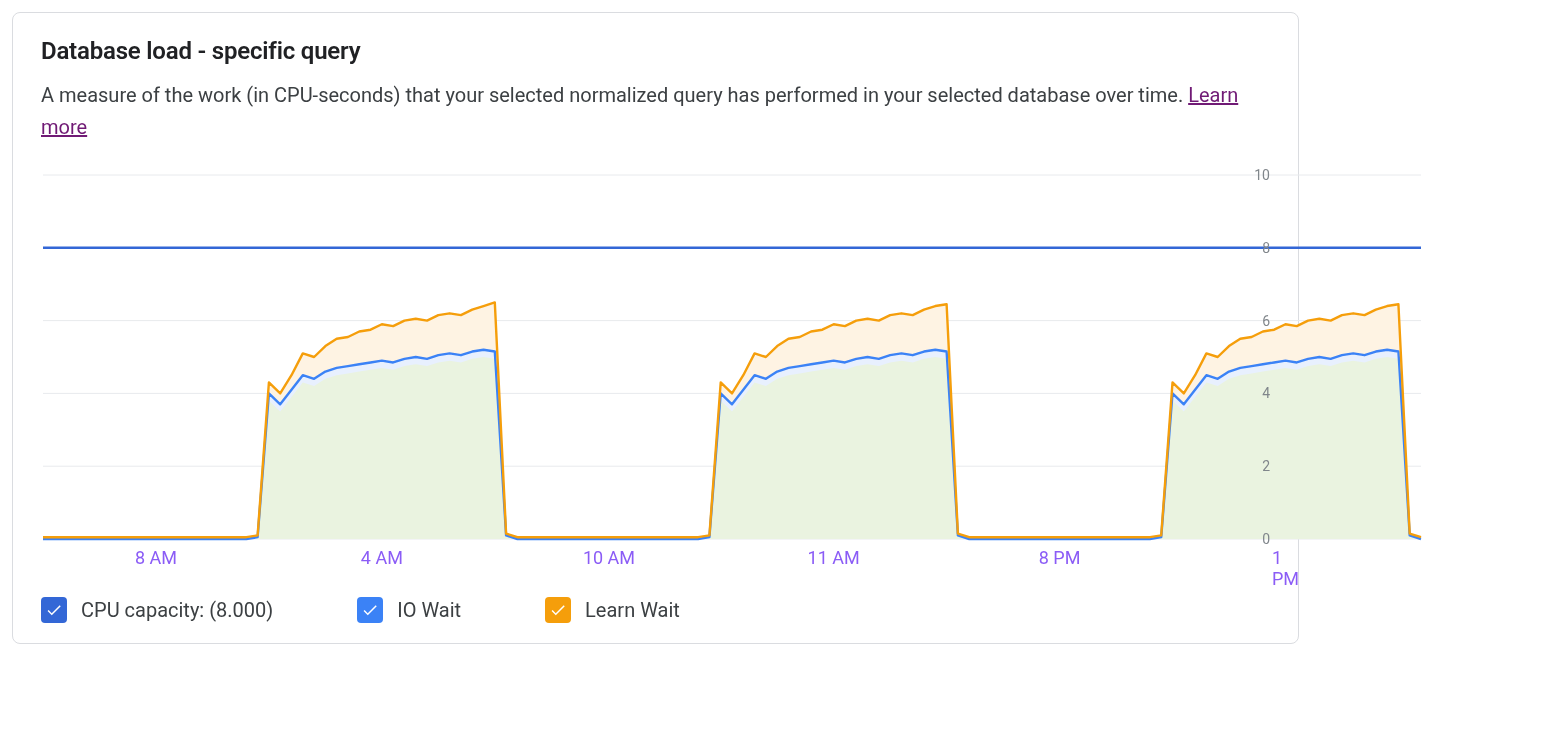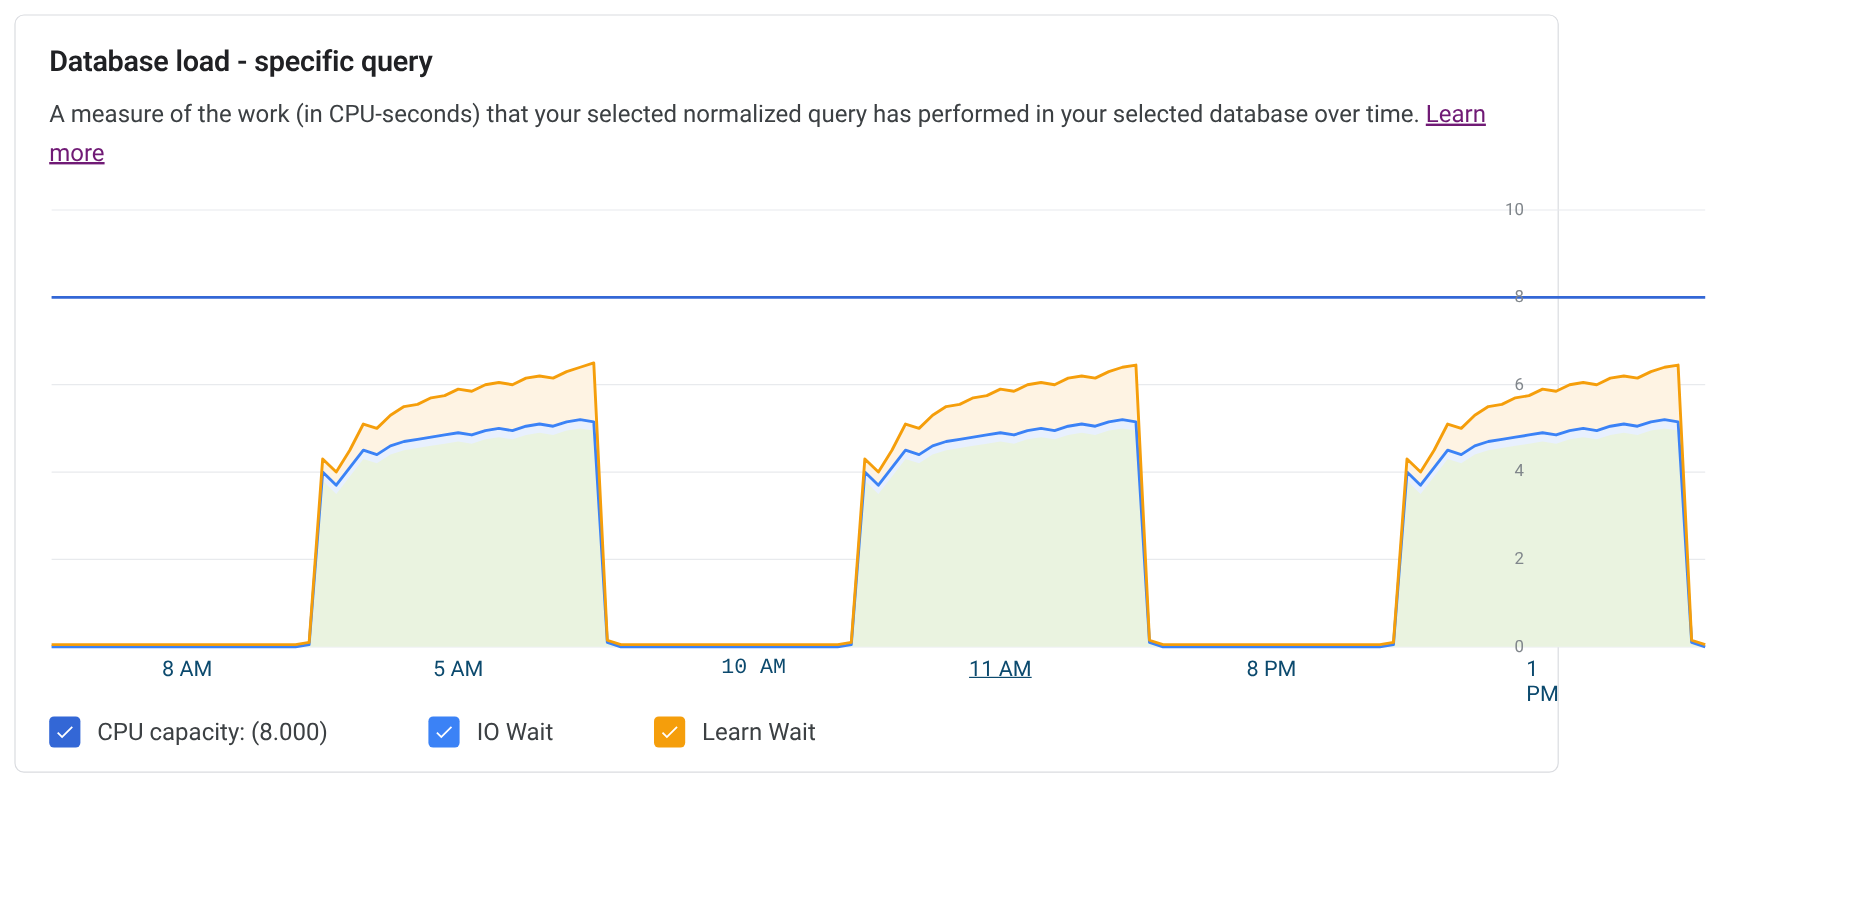--- a/index.html
+++ b/index.html
@@ -3,21 +3,21 @@
 <meta charset="utf-8">
 <style>
   html,body{margin:0;padding:0;font-family:Roboto,"Helvetica Neue",Arial,sans-serif;color:#3c4043;background:#fff}
   .card{margin:12px;border:1px solid #dadce0;border-radius:8px;padding:24px 28px 20px 28px;width:1287px;box-sizing:border-box}
   .title{font-size:24px;font-weight:600;color:#202124;letter-spacing:-.2px}
   .subtitle{font-size:20px;color:#3c4043;margin-top:14px;line-height:1.6}
   .subtitle a{color:#701a75;text-decoration:underline}
   .chart-wrap{position:relative;margin-top:28px;height:400px}
   svg{display:block}
   .x-labels{position:relative;height:28px;margin-top:4px}
-  .x-labels span{position:absolute;top:0;transform:translateX(-50%);font-size:18px;color:#0c4a6e}
+  .x-labels span{position:absolute;top:0;transform:translateX(-50%);font-size:18px;color:#8b5cf6}
   .y-labels span{position:absolute;right:0;transform:translateY(-50%);font-size:14px;color:#80868b}
   .legend{display:flex;gap:84px;margin-top:26px;align-items:center;flex-wrap:wrap}
   .li{display:flex;align-items:center;gap:14px;font-size:20px;color:#3c4043}
   .cb{width:26px;height:26px;border-radius:4px;display:flex;align-items:center;justify-content:center}
   .cb svg{width:18px;height:18px}
 </style>
 </head>
 <body>
 
 <div class="card">
@@ -44,23 +44,23 @@
         <line x1="2" x2="1380" y1="4" y2="4" stroke="#e8eaed" stroke-width="1"></line>
         <path d="M2,368 L2,366.18 L24.59016393442615,366.18 L47.1803278688525,366.18 L69.77049180327865,366.18 L92.360655737705,366.18 L114.95081967213116,366.18 L137.5409836065573,366.18 L160.13114754098345,366.18 L182.72131147541,366.18 L205.31147540983616,366.18 L216.60655737704903,364.36 L227.90163934426232,211.48000000000002 L239.19672131147559,222.4 L250.49180327868845,204.20000000000002 L261.7868852459017,182.35999999999999 L273.0819672131146,186 L284.3770491803279,175.07999999999998 L295.67213114754117,167.79999999999998 L306.96721311475403,165.98000000000002 L318.2622950819673,160.51999999999998 L329.5573770491802,158.70000000000002 L340.8524590163935,153.23999999999998 L352.1475409836067,155.06 L363.4426229508196,149.6 L374.7377049180329,147.78 L386.0327868852458,149.6 L397.32786885245906,144.14000000000001 L408.6229508196723,142.32 L419.9180327868852,144.14000000000001 L431.21311475409846,138.68 L442.5081967213114,135.04 L453.80327868852464,131.39999999999998 L465.0983606557379,362.54 L476.3934426229507,366.18 L498.9836065573769,366.18 L521.5737704918034,366.18 L544.1639344262296,366.18 L566.7540983606558,366.18 L589.3442622950819,366.18 L611.9344262295081,366.18 L634.5245901639346,366.18 L657.1147540983608,366.18 L668.4098360655737,364.36 L679.704918032787,211.48000000000002 L691.0000000000001,222.4 L702.2950819672132,204.20000000000002 L713.5901639344264,182.35999999999999 L724.8852459016392,186 L736.1803278688525,175.07999999999998 L747.4754098360658,167.79999999999998 L758.7704918032786,165.98000000000002 L770.0655737704919,160.51999999999998 L781.3606557377049,158.70000000000002 L792.6557377049181,153.23999999999998 L803.9508196721314,155.06 L815.2459016393442,149.6 L826.5409836065576,147.78 L837.8360655737704,149.6 L849.1311475409836,144.14000000000001 L860.4262295081969,142.32 L871.7213114754097,144.14000000000001 L883.016393442623,138.68 L894.311475409836,135.04 L905.6065573770493,133.22 L916.9016393442625,362.54 L928.1967213114754,366.18 L950.7868852459014,366.18 L973.3770491803281,366.18 L995.9672131147543,366.18 L1018.5573770491803,366.18 L1041.1475409836064,366.18 L1063.7377049180327,366.18 L1086.3278688524592,366.18 L1108.9180327868853,366.18 L1120.2131147540981,364.36 L1131.5081967213116,211.48000000000002 L1142.8032786885249,222.4 L1154.0983606557377,204.20000000000002 L1165.393442622951,182.35999999999999 L1176.6885245901638,186 L1187.9836065573772,175.07999999999998 L1199.2786885245905,167.79999999999998 L1210.5737704918033,165.98000000000002 L1221.8688524590166,160.51999999999998 L1233.1639344262294,158.70000000000002 L1244.4590163934427,153.23999999999998 L1255.754098360656,155.06 L1267.049180327869,149.6 L1278.3442622950822,147.78 L1289.639344262295,149.6 L1300.9344262295083,144.14000000000001 L1312.2295081967216,142.32 L1323.5245901639344,144.14000000000001 L1334.8196721311476,138.68 L1346.1147540983607,135.04 L1357.409836065574,133.22 L1368.7049180327872,362.54 L1380,366.18 L1380,368 Z" fill="#fef3e3" stroke="none"></path>
         <path d="M2,368 L2,368 L24.59016393442615,368 L47.1803278688525,368 L69.77049180327865,368 L92.360655737705,368 L114.95081967213116,368 L137.5409836065573,368 L160.13114754098345,368 L182.72131147541,368 L205.31147540983616,368 L216.60655737704903,366.18 L227.90163934426232,222.4 L239.19672131147559,233.32 L250.49180327868845,218.76000000000002 L261.7868852459017,204.20000000000002 L273.0819672131146,207.83999999999997 L284.3770491803279,200.56 L295.67213114754117,196.92000000000002 L306.96721311475403,195.1 L318.2622950819673,193.28 L329.5573770491802,191.46 L340.8524590163935,189.64000000000001 L352.1475409836067,191.46 L363.4426229508196,187.82 L374.7377049180329,186 L386.0327868852458,187.82 L397.32786885245906,184.18 L408.6229508196723,182.35999999999999 L419.9180327868852,184.18 L431.21311475409846,180.54 L442.5081967213114,178.72 L453.80327868852464,180.54 L465.0983606557379,364.36 L476.3934426229507,368 L498.9836065573769,368 L521.5737704918034,368 L544.1639344262296,368 L566.7540983606558,368 L589.3442622950819,368 L611.9344262295081,368 L634.5245901639346,368 L657.1147540983608,368 L668.4098360655737,366.18 L679.704918032787,222.4 L691.0000000000001,233.32 L702.2950819672132,218.76000000000002 L713.5901639344264,204.20000000000002 L724.8852459016392,207.83999999999997 L736.1803278688525,200.56 L747.4754098360658,196.92000000000002 L758.7704918032786,195.1 L770.0655737704919,193.28 L781.3606557377049,191.46 L792.6557377049181,189.64000000000001 L803.9508196721314,191.46 L815.2459016393442,187.82 L826.5409836065576,186 L837.8360655737704,187.82 L849.1311475409836,184.18 L860.4262295081969,182.35999999999999 L871.7213114754097,184.18 L883.016393442623,180.54 L894.311475409836,178.72 L905.6065573770493,180.54 L916.9016393442625,364.36 L928.1967213114754,368 L950.7868852459014,368 L973.3770491803281,368 L995.9672131147543,368 L1018.5573770491803,368 L1041.1475409836064,368 L1063.7377049180327,368 L1086.3278688524592,368 L1108.9180327868853,368 L1120.2131147540981,366.18 L1131.5081967213116,222.4 L1142.8032786885249,233.32 L1154.0983606557377,218.76000000000002 L1165.393442622951,204.20000000000002 L1176.6885245901638,207.83999999999997 L1187.9836065573772,200.56 L1199.2786885245905,196.92000000000002 L1210.5737704918033,195.1 L1221.8688524590166,193.28 L1233.1639344262294,191.46 L1244.4590163934427,189.64000000000001 L1255.754098360656,191.46 L1267.049180327869,187.82 L1278.3442622950822,186 L1289.639344262295,187.82 L1300.9344262295083,184.18 L1312.2295081967216,182.35999999999999 L1323.5245901639344,184.18 L1334.8196721311476,180.54 L1346.1147540983607,178.72 L1357.409836065574,180.54 L1368.7049180327872,364.36 L1380,368 L1380,368 Z" fill="#e8f0fe" stroke="none"></path>
         <path d="M2,368 L2,368 L24.59016393442615,368 L47.1803278688525,368 L69.77049180327865,368 L92.360655737705,368 L114.95081967213116,368 L137.5409836065573,368 L160.13114754098345,368 L182.72131147541,368 L205.31147540983616,368 L216.60655737704903,366.18 L227.90163934426232,229.68 L239.19672131147559,240.6 L250.49180327868845,226.04 L261.7868852459017,211.48000000000002 L273.0819672131146,215.11999999999998 L284.3770491803279,207.83999999999997 L295.67213114754117,204.20000000000002 L306.96721311475403,202.38000000000002 L318.2622950819673,200.56 L329.5573770491802,198.73999999999998 L340.8524590163935,196.92000000000002 L352.1475409836067,198.73999999999998 L363.4426229508196,195.1 L374.7377049180329,193.28 L386.0327868852458,195.1 L397.32786885245906,191.46 L408.6229508196723,189.64000000000001 L419.9180327868852,191.46 L431.21311475409846,187.82 L442.5081967213114,186 L453.80327868852464,187.82 L465.0983606557379,364.36 L476.3934426229507,368 L498.9836065573769,368 L521.5737704918034,368 L544.1639344262296,368 L566.7540983606558,368 L589.3442622950819,368 L611.9344262295081,368 L634.5245901639346,368 L657.1147540983608,368 L668.4098360655737,366.18 L679.704918032787,229.68 L691.0000000000001,240.6 L702.2950819672132,226.04 L713.5901639344264,211.48000000000002 L724.8852459016392,215.11999999999998 L736.1803278688525,207.83999999999997 L747.4754098360658,204.20000000000002 L758.7704918032786,202.38000000000002 L770.0655737704919,200.56 L781.3606557377049,198.73999999999998 L792.6557377049181,196.92000000000002 L803.9508196721314,198.73999999999998 L815.2459016393442,195.1 L826.5409836065576,193.28 L837.8360655737704,195.1 L849.1311475409836,191.46 L860.4262295081969,189.64000000000001 L871.7213114754097,191.46 L883.016393442623,187.82 L894.311475409836,186 L905.6065573770493,187.82 L916.9016393442625,364.36 L928.1967213114754,368 L950.7868852459014,368 L973.3770491803281,368 L995.9672131147543,368 L1018.5573770491803,368 L1041.1475409836064,368 L1063.7377049180327,368 L1086.3278688524592,368 L1108.9180327868853,368 L1120.2131147540981,366.18 L1131.5081967213116,229.68 L1142.8032786885249,240.6 L1154.0983606557377,226.04 L1165.393442622951,211.48000000000002 L1176.6885245901638,215.11999999999998 L1187.9836065573772,207.83999999999997 L1199.2786885245905,204.20000000000002 L1210.5737704918033,202.38000000000002 L1221.8688524590166,200.56 L1233.1639344262294,198.73999999999998 L1244.4590163934427,196.92000000000002 L1255.754098360656,198.73999999999998 L1267.049180327869,195.1 L1278.3442622950822,193.28 L1289.639344262295,195.1 L1300.9344262295083,191.46 L1312.2295081967216,189.64000000000001 L1323.5245901639344,191.46 L1334.8196721311476,187.82 L1346.1147540983607,186 L1357.409836065574,187.82 L1368.7049180327872,364.36 L1380,368 L1380,368 Z" fill="#eaf3e0" stroke="none"></path>
         <path d="M2,368 L24.59016393442615,368 L47.1803278688525,368 L69.77049180327865,368 L92.360655737705,368 L114.95081967213116,368 L137.5409836065573,368 L160.13114754098345,368 L182.72131147541,368 L205.31147540983616,368 L216.60655737704903,366.18 L227.90163934426232,222.4 L239.19672131147559,233.32 L250.49180327868845,218.76000000000002 L261.7868852459017,204.20000000000002 L273.0819672131146,207.83999999999997 L284.3770491803279,200.56 L295.67213114754117,196.92000000000002 L306.96721311475403,195.1 L318.2622950819673,193.28 L329.5573770491802,191.46 L340.8524590163935,189.64000000000001 L352.1475409836067,191.46 L363.4426229508196,187.82 L374.7377049180329,186 L386.0327868852458,187.82 L397.32786885245906,184.18 L408.6229508196723,182.35999999999999 L419.9180327868852,184.18 L431.21311475409846,180.54 L442.5081967213114,178.72 L453.80327868852464,180.54 L465.0983606557379,364.36 L476.3934426229507,368 L498.9836065573769,368 L521.5737704918034,368 L544.1639344262296,368 L566.7540983606558,368 L589.3442622950819,368 L611.9344262295081,368 L634.5245901639346,368 L657.1147540983608,368 L668.4098360655737,366.18 L679.704918032787,222.4 L691.0000000000001,233.32 L702.2950819672132,218.76000000000002 L713.5901639344264,204.20000000000002 L724.8852459016392,207.83999999999997 L736.1803278688525,200.56 L747.4754098360658,196.92000000000002 L758.7704918032786,195.1 L770.0655737704919,193.28 L781.3606557377049,191.46 L792.6557377049181,189.64000000000001 L803.9508196721314,191.46 L815.2459016393442,187.82 L826.5409836065576,186 L837.8360655737704,187.82 L849.1311475409836,184.18 L860.4262295081969,182.35999999999999 L871.7213114754097,184.18 L883.016393442623,180.54 L894.311475409836,178.72 L905.6065573770493,180.54 L916.9016393442625,364.36 L928.1967213114754,368 L950.7868852459014,368 L973.3770491803281,368 L995.9672131147543,368 L1018.5573770491803,368 L1041.1475409836064,368 L1063.7377049180327,368 L1086.3278688524592,368 L1108.9180327868853,368 L1120.2131147540981,366.18 L1131.5081967213116,222.4 L1142.8032786885249,233.32 L1154.0983606557377,218.76000000000002 L1165.393442622951,204.20000000000002 L1176.6885245901638,207.83999999999997 L1187.9836065573772,200.56 L1199.2786885245905,196.92000000000002 L1210.5737704918033,195.1 L1221.8688524590166,193.28 L1233.1639344262294,191.46 L1244.4590163934427,189.64000000000001 L1255.754098360656,191.46 L1267.049180327869,187.82 L1278.3442622950822,186 L1289.639344262295,187.82 L1300.9344262295083,184.18 L1312.2295081967216,182.35999999999999 L1323.5245901639344,184.18 L1334.8196721311476,180.54 L1346.1147540983607,178.72 L1357.409836065574,180.54 L1368.7049180327872,364.36 L1380,368 " fill="none" stroke="#3b82f6" stroke-width="2.4" stroke-linejoin="round"></path>
         <path d="M2,366.18 L24.59016393442615,366.18 L47.1803278688525,366.18 L69.77049180327865,366.18 L92.360655737705,366.18 L114.95081967213116,366.18 L137.5409836065573,366.18 L160.13114754098345,366.18 L182.72131147541,366.18 L205.31147540983616,366.18 L216.60655737704903,364.36 L227.90163934426232,211.48000000000002 L239.19672131147559,222.4 L250.49180327868845,204.20000000000002 L261.7868852459017,182.35999999999999 L273.0819672131146,186 L284.3770491803279,175.07999999999998 L295.67213114754117,167.79999999999998 L306.96721311475403,165.98000000000002 L318.2622950819673,160.51999999999998 L329.5573770491802,158.70000000000002 L340.8524590163935,153.23999999999998 L352.1475409836067,155.06 L363.4426229508196,149.6 L374.7377049180329,147.78 L386.0327868852458,149.6 L397.32786885245906,144.14000000000001 L408.6229508196723,142.32 L419.9180327868852,144.14000000000001 L431.21311475409846,138.68 L442.5081967213114,135.04 L453.80327868852464,131.39999999999998 L465.0983606557379,362.54 L476.3934426229507,366.18 L498.9836065573769,366.18 L521.5737704918034,366.18 L544.1639344262296,366.18 L566.7540983606558,366.18 L589.3442622950819,366.18 L611.9344262295081,366.18 L634.5245901639346,366.18 L657.1147540983608,366.18 L668.4098360655737,364.36 L679.704918032787,211.48000000000002 L691.0000000000001,222.4 L702.2950819672132,204.20000000000002 L713.5901639344264,182.35999999999999 L724.8852459016392,186 L736.1803278688525,175.07999999999998 L747.4754098360658,167.79999999999998 L758.7704918032786,165.98000000000002 L770.0655737704919,160.51999999999998 L781.3606557377049,158.70000000000002 L792.6557377049181,153.23999999999998 L803.9508196721314,155.06 L815.2459016393442,149.6 L826.5409836065576,147.78 L837.8360655737704,149.6 L849.1311475409836,144.14000000000001 L860.4262295081969,142.32 L871.7213114754097,144.14000000000001 L883.016393442623,138.68 L894.311475409836,135.04 L905.6065573770493,133.22 L916.9016393442625,362.54 L928.1967213114754,366.18 L950.7868852459014,366.18 L973.3770491803281,366.18 L995.9672131147543,366.18 L1018.5573770491803,366.18 L1041.1475409836064,366.18 L1063.7377049180327,366.18 L1086.3278688524592,366.18 L1108.9180327868853,366.18 L1120.2131147540981,364.36 L1131.5081967213116,211.48000000000002 L1142.8032786885249,222.4 L1154.0983606557377,204.20000000000002 L1165.393442622951,182.35999999999999 L1176.6885245901638,186 L1187.9836065573772,175.07999999999998 L1199.2786885245905,167.79999999999998 L1210.5737704918033,165.98000000000002 L1221.8688524590166,160.51999999999998 L1233.1639344262294,158.70000000000002 L1244.4590163934427,153.23999999999998 L1255.754098360656,155.06 L1267.049180327869,149.6 L1278.3442622950822,147.78 L1289.639344262295,149.6 L1300.9344262295083,144.14000000000001 L1312.2295081967216,142.32 L1323.5245901639344,144.14000000000001 L1334.8196721311476,138.68 L1346.1147540983607,135.04 L1357.409836065574,133.22 L1368.7049180327872,362.54 L1380,366.18 " fill="none" stroke="#f59e0b" stroke-width="2.4" stroke-linejoin="round"></path>
         <line x1="2" x2="1380" y1="76.79999999999998" y2="76.79999999999998" stroke="#3367d6" stroke-width="2.4"></line>
       </svg>
     <div id="xlab" class="x-labels">
         <span style="left: 114.951px;">8 AM</span>
-        <span style="left: 340.852px;">5 AM</span>
-        <span style="left: 587px; font-family: Liberation Mono, monospace;">10 AM</span>
-        <span style="left: 792.656px; text-decoration: underline;">11 AM</span>
+        <span style="left: 340.852px;">4 AM</span>
+        <span style="left: 568px;">10 AM</span>
+        <span style="left: 792.656px;">11 AM</span>
         <span style="left: 1018.56px;">8 PM</span>
         <span style="left: 1244.46px;">1 PM</span>
       </div>
   </div>
 
   <div class="legend">
     <div class="li">
       <span class="cb" style="background:#3367d6">
         <svg viewBox="0 0 24 24">
             <path fill="#fff" d="M9 16.2 4.8 12l-1.4 1.4L9 19 21 7l-1.4-1.4z"></path>

